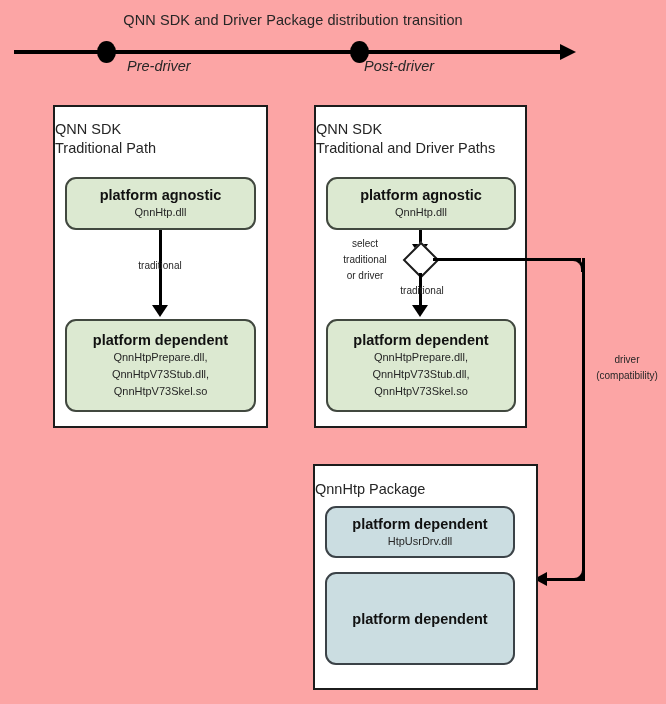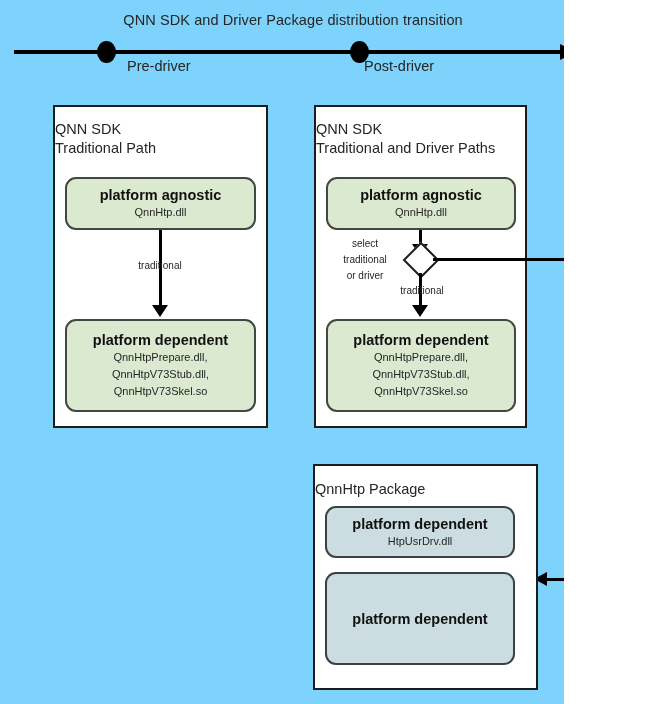--- a/index.html
+++ b/index.html
@@ -8,24 +8,24 @@
     padding: 0;
     background: #ffffff;
   }
   body {
     font-family: "Liberation Sans", sans-serif;
     color: #1a1a1a;
     -webkit-font-smoothing: antialiased;
   }
   #canvas {
     position: relative;
-    width: 564px;
+    width: 666px;
     height: 704px;
     overflow: hidden;
-    background: #7dd3fc;
+    background: #fca5a5;
   }
 
   
   .diagram-title {
     position: absolute;
     left: 0;
     top: 12px;
     width: 586px;
     text-align: center;
     font-size: 14.5px;
@@ -60,20 +60,21 @@
     top: 41px;
   }
   .timeline-dot.pre { left: 97px; }
   .timeline-dot.post { left: 350px; }
   .timeline-label {
     position: absolute;
     top: 58px;
     font-size: 14.5px;
     color: #262626;
     white-space: nowrap;
+    font-style: italic;
   }
   .timeline-label.pre { left: 127px; }
   .timeline-label.post { left: 364px; }
 
   
   .panel {
     position: absolute;
     background: #ffffff;
     border: 2px solid #1c1c1c;
     box-sizing: border-box;

